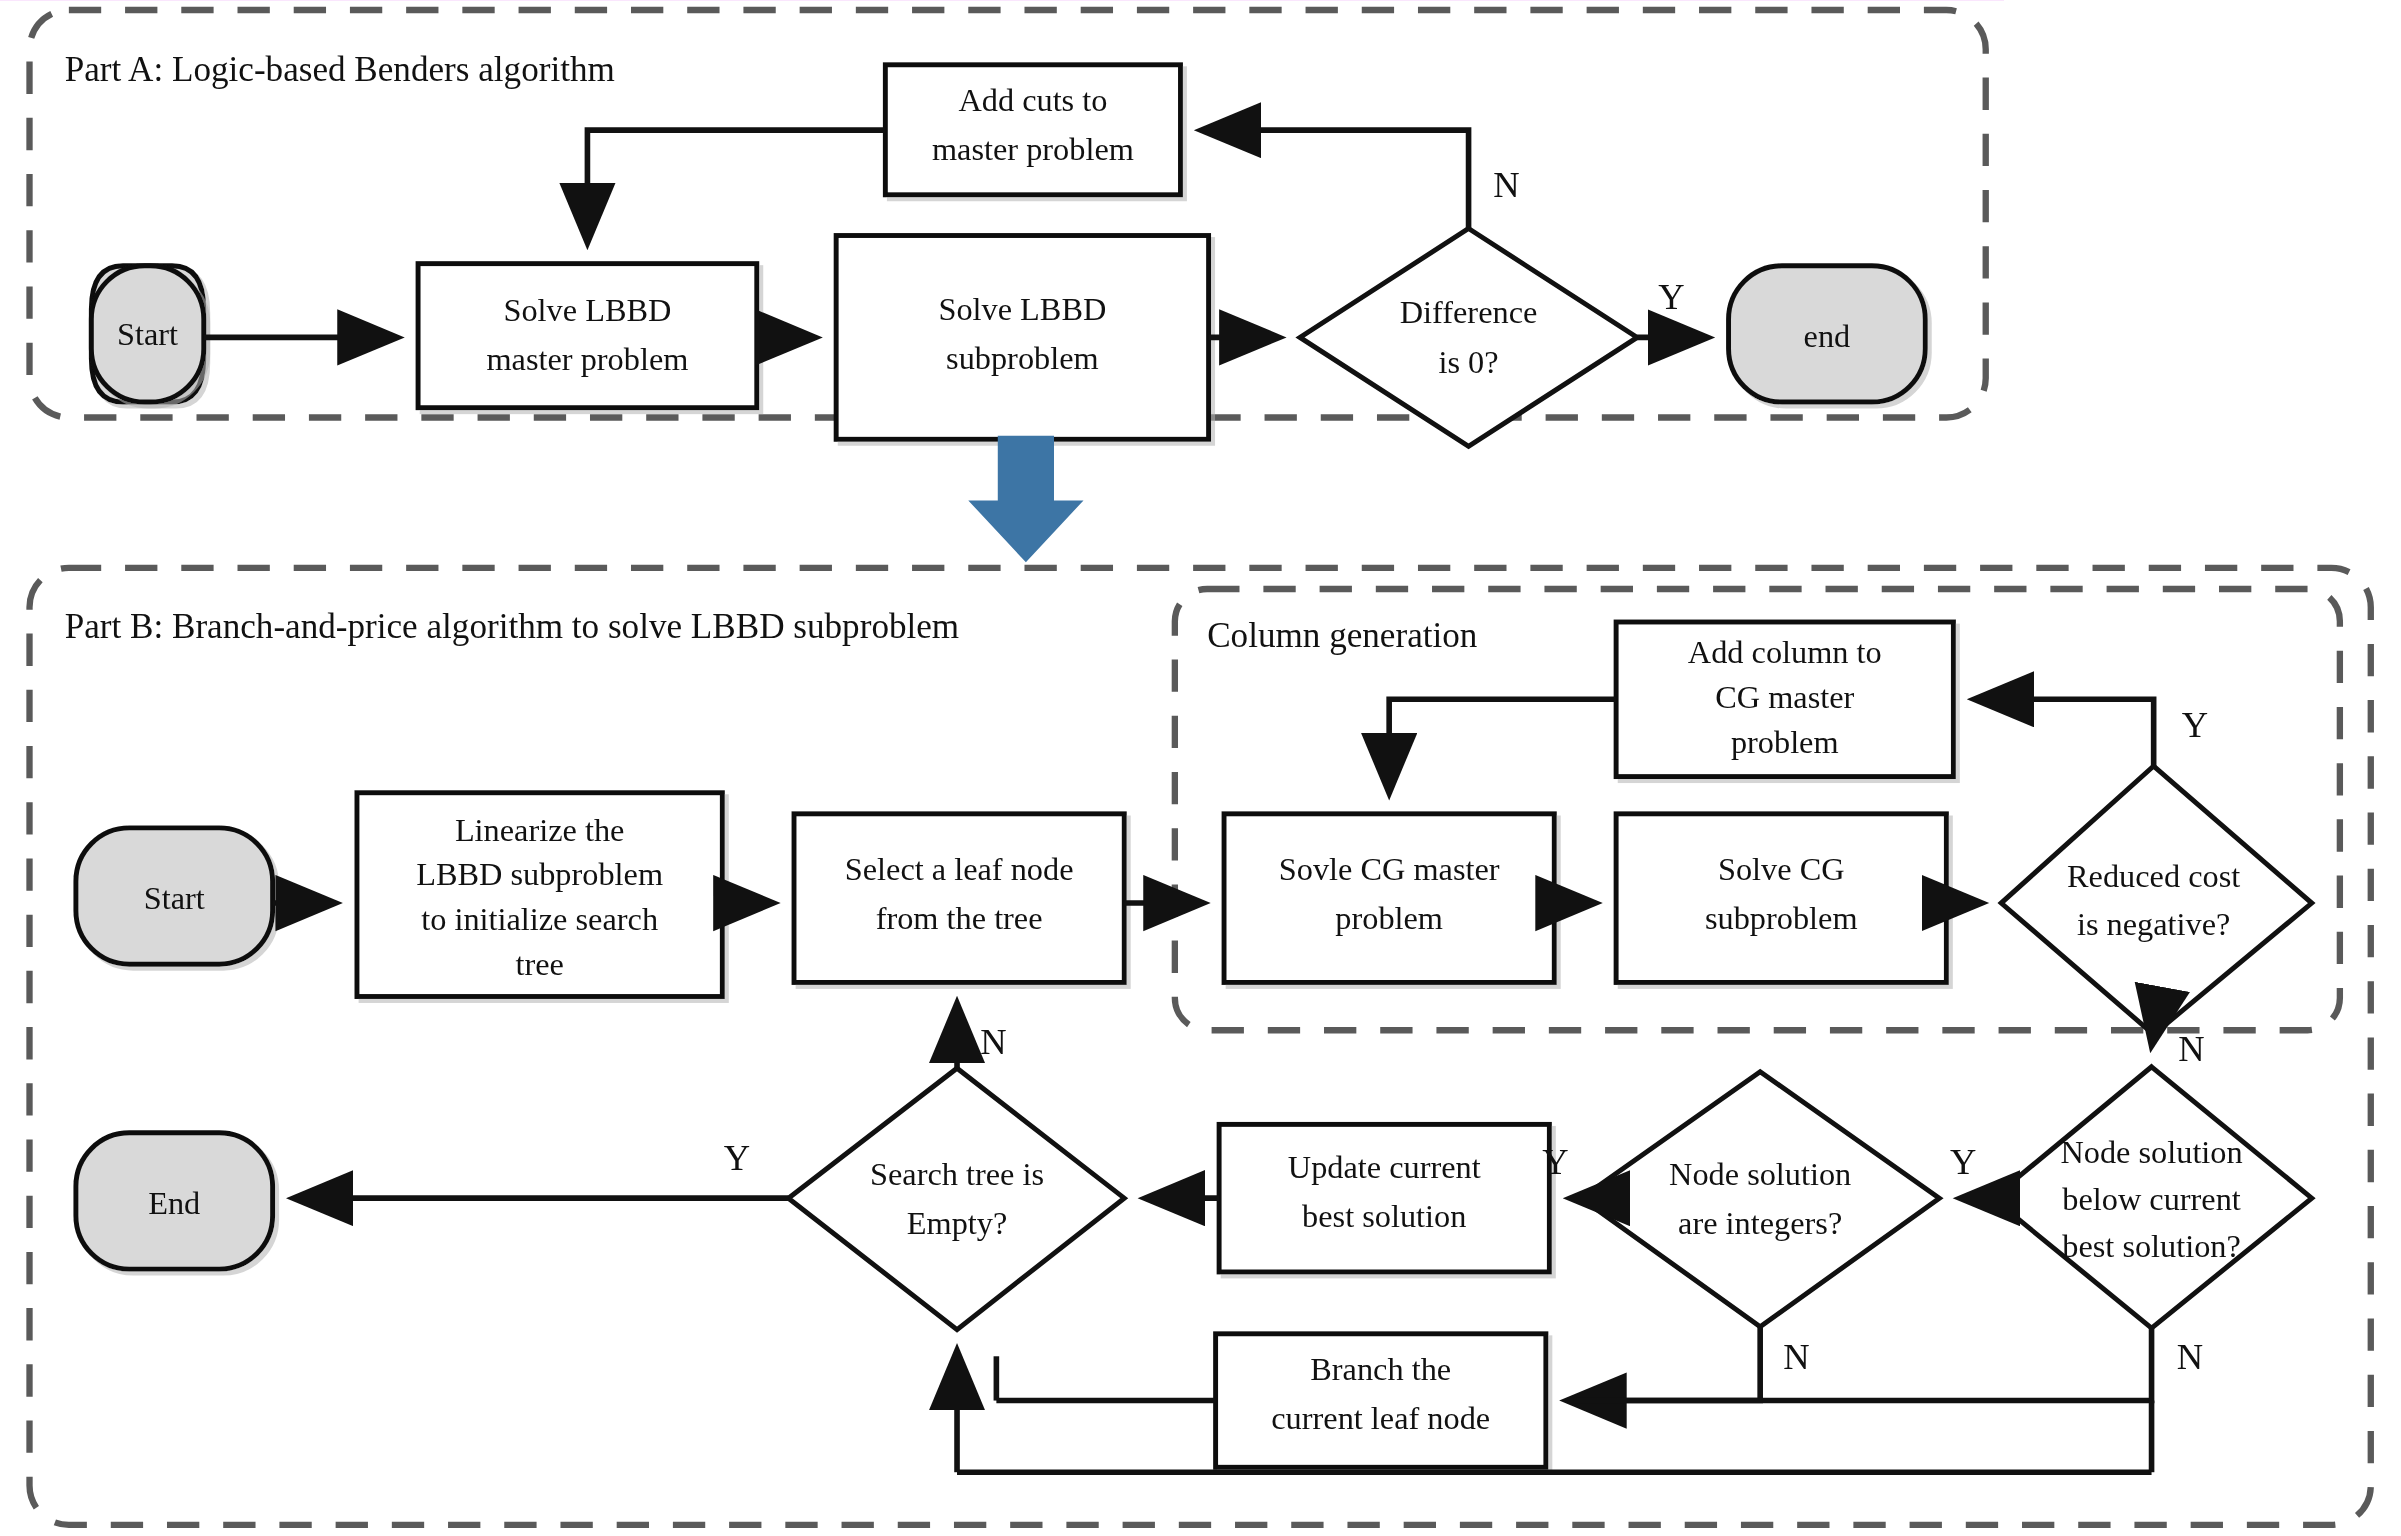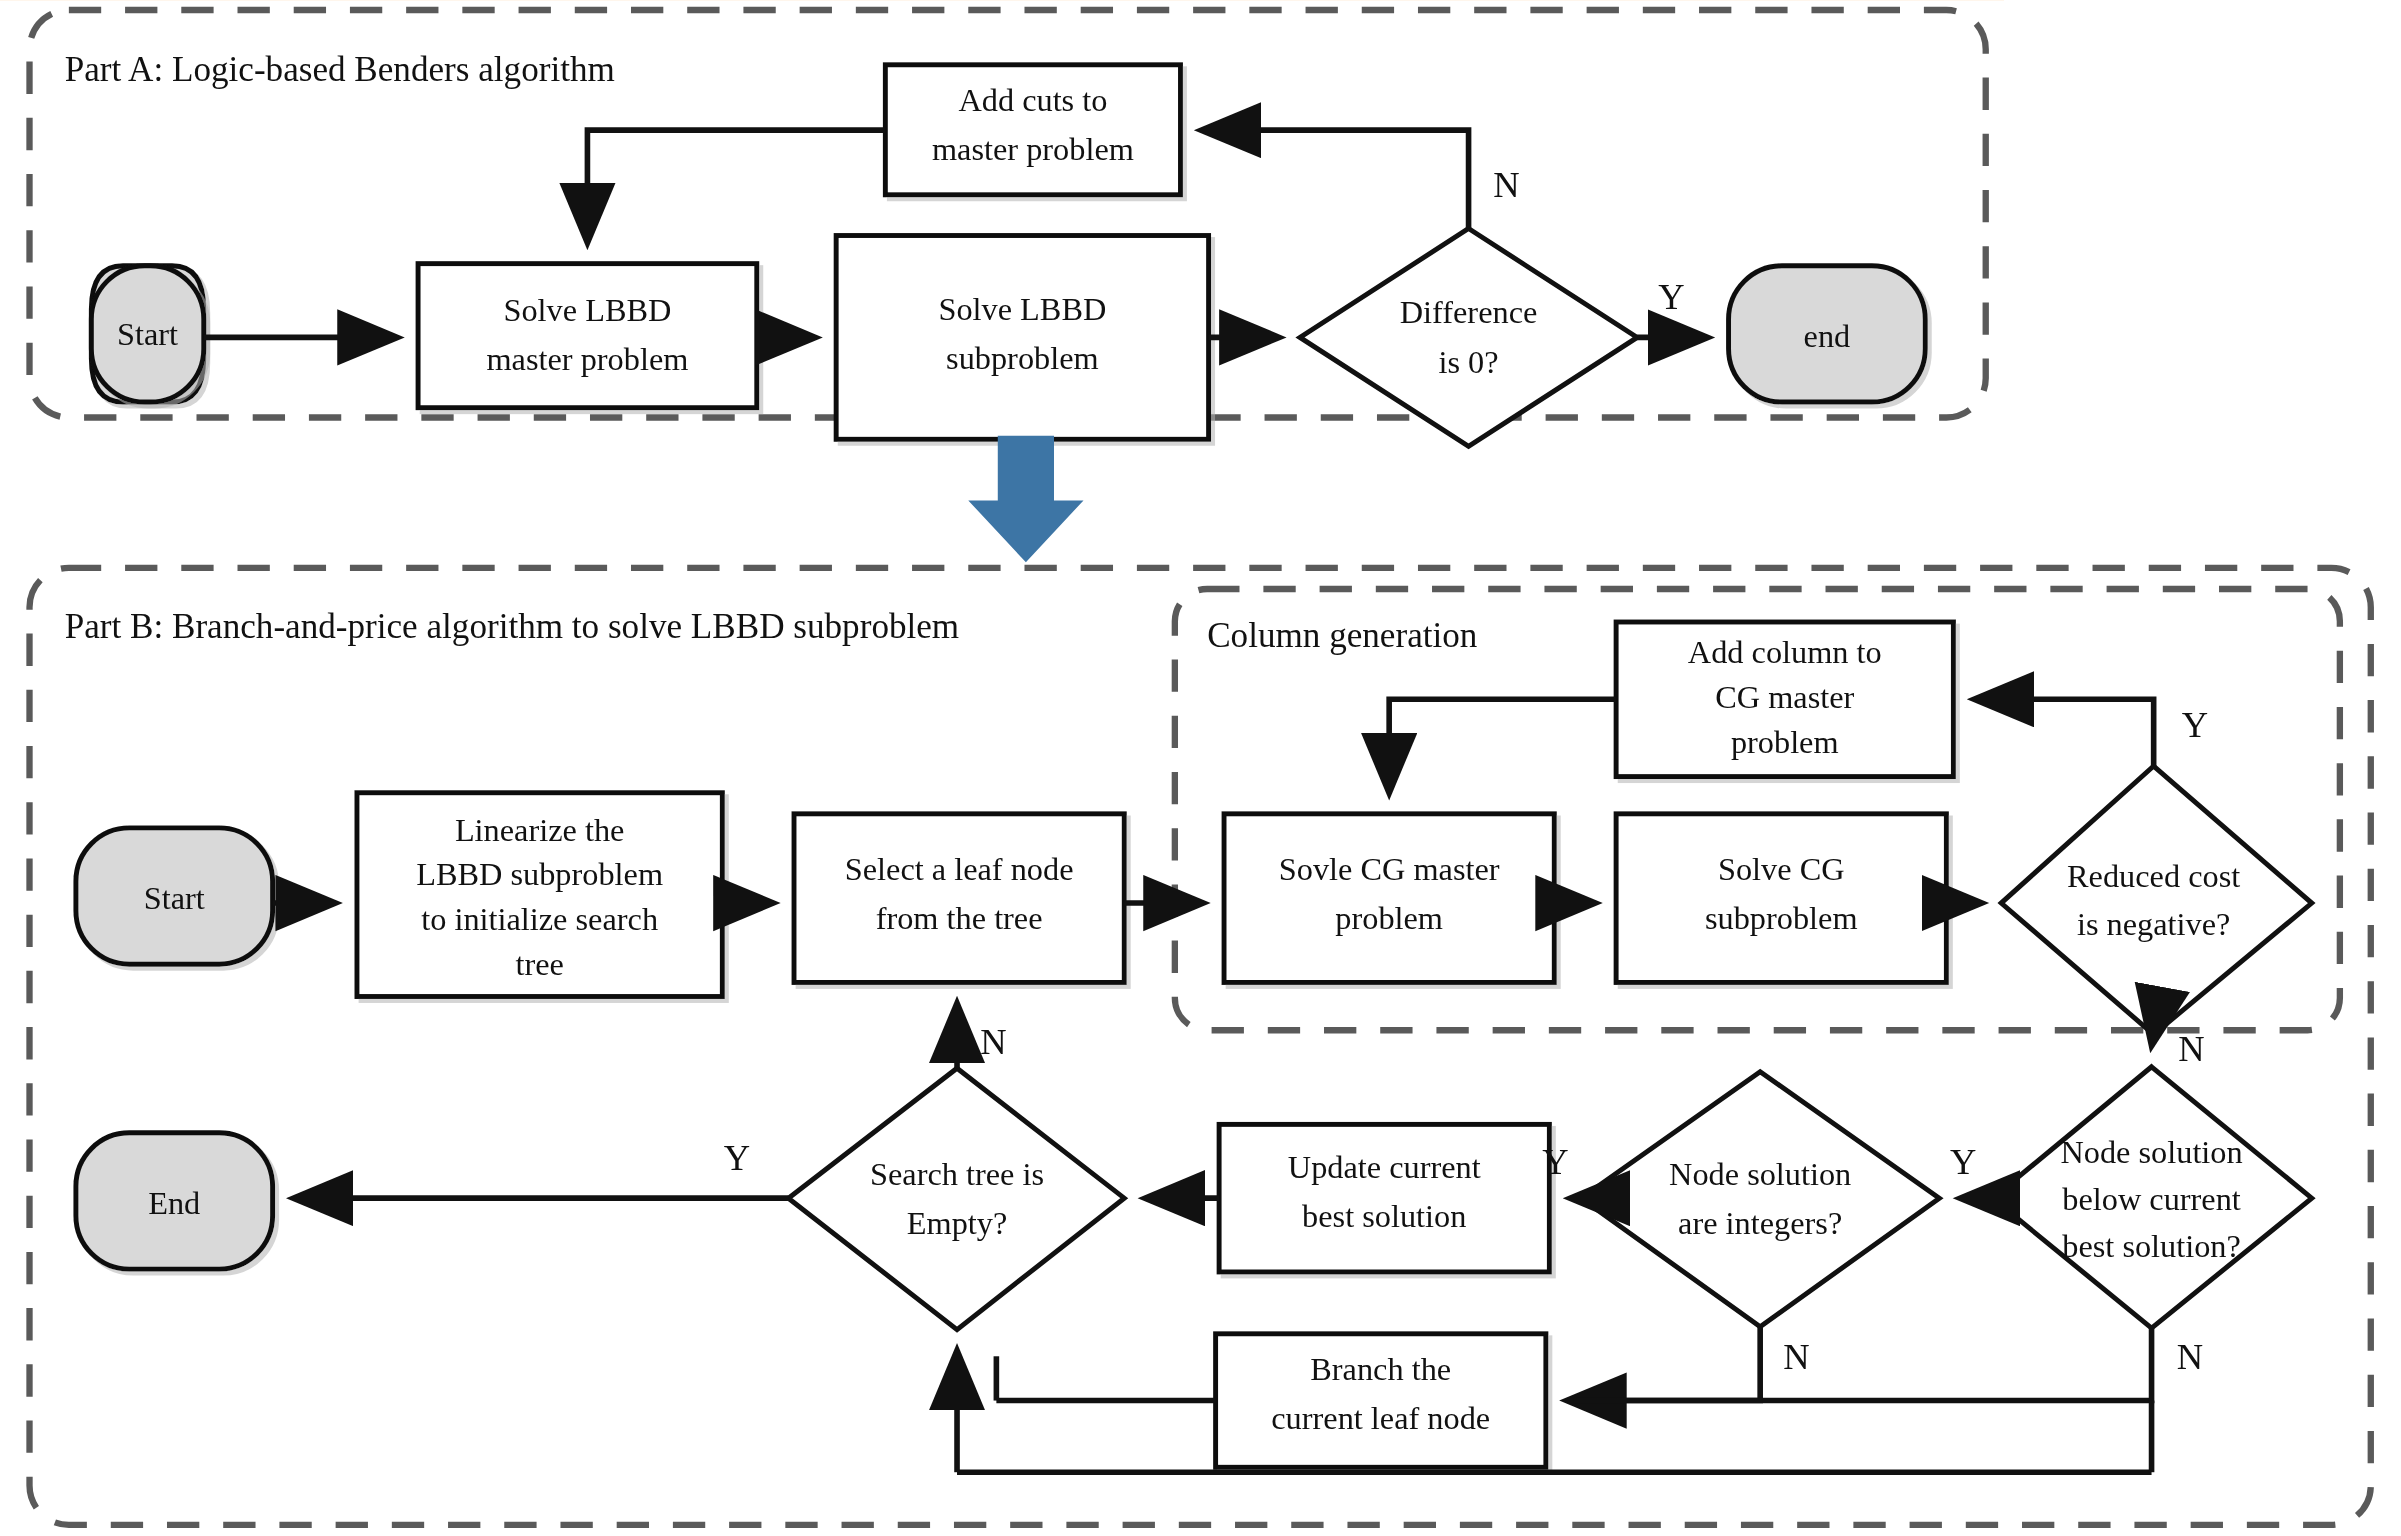--- a/index.html
+++ b/index.html
@@ -1,17 +1,17 @@
 <!DOCTYPE html>
 <html style="font-size:11.2px"><head>
 <meta charset="utf-8">
 <style>
   html,body{margin:0;padding:0;background:#ffffff;}
   body{font-family:"Liberation Serif", serif;}
-  #stage{position:relative;width:2004px;height:1537px;background:#fdba74;}
+  #stage{position:relative;width:2004px;height:1537px;background:#d946ef;}
   svg{display:block;}
   text{font-family:"Liberation Serif", serif;fill:#111111;}
   .nodetext{font-size:46px;}
   .sectiontext{font-size:50px;}
   .yn{font-size:52px;}
 </style>
 </head>
 <body>
 
 <div id="stage">

